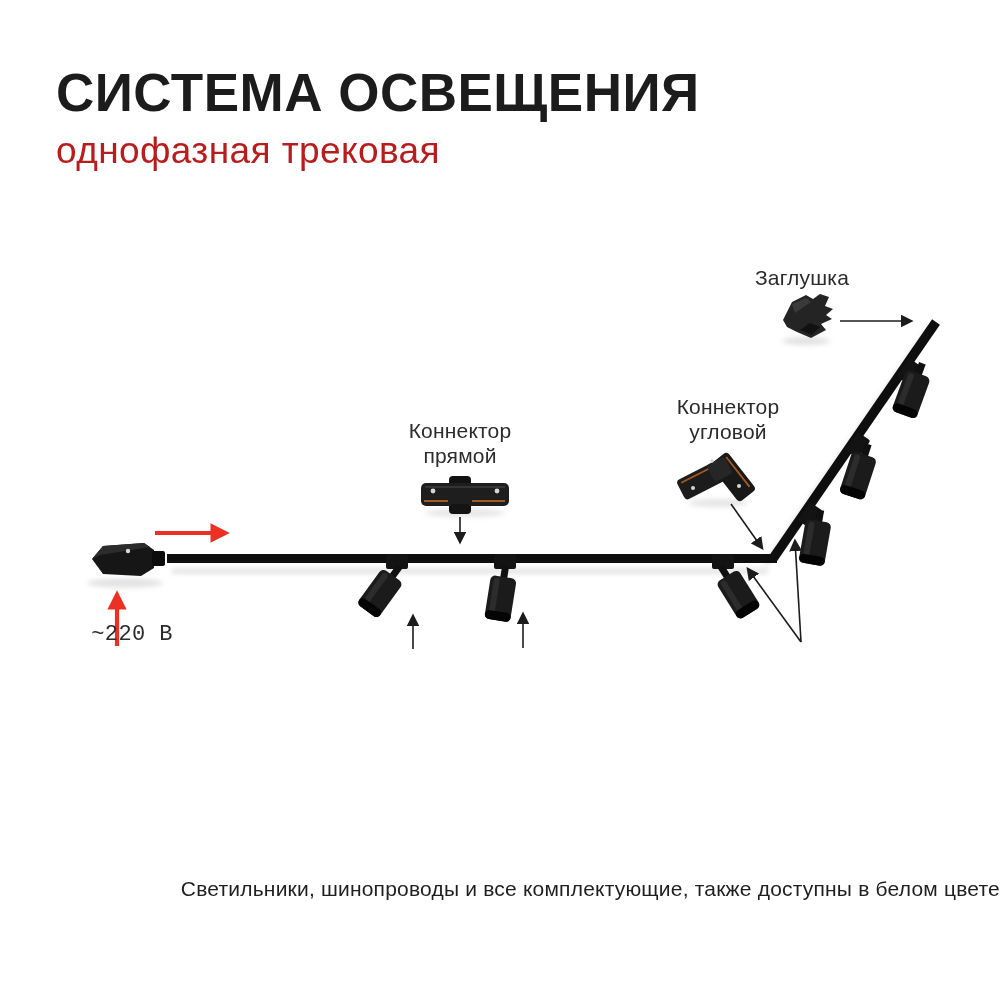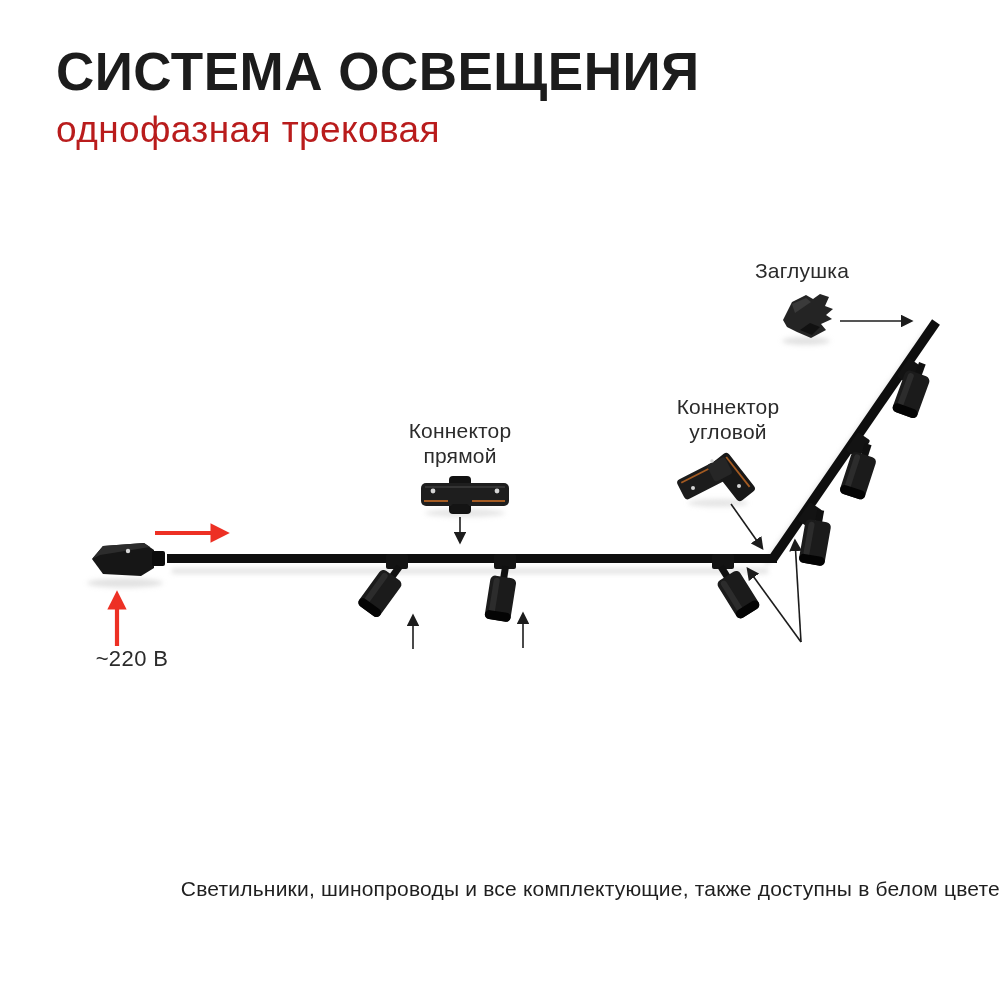--- a/index.html
+++ b/index.html
@@ -3,21 +3,21 @@
 <meta charset="utf-8">
 <style>
   html,body{margin:0;padding:0;}
   body{
     width:1000px;height:1000px;position:relative;background:#ffffff;
     font-family:"Liberation Sans", sans-serif;overflow:hidden;
   }
   .header{position:absolute;left:56px;top:44px;}
   .title{
     font-size:53px;font-weight:800;color:#1c1c1c;letter-spacing:.5px;
-    line-height:1.05;white-space:nowrap;
+    line-height:1.05;white-space:nowrap;margin-top:21px;
   }
   .subtitle{
     font-size:37px;font-weight:400;color:#b91c1c;letter-spacing:.4px;
     margin-top:9px;white-space:nowrap;
   }
   .diagram{position:absolute;left:0;top:0;width:1000px;height:1000px;}
   svg{position:absolute;left:0;top:0;}
   .lbl{
     position:absolute;font-size:21px;font-weight:500;color:#2b2b2b;
     line-height:1.18;text-align:center;white-space:pre-line;letter-spacing:.2px;
@@ -152,27 +152,27 @@
       <path d="M801 642 L748 569" marker-end="url(#ah)"></path>
       <path d="M801 642 L795 541" marker-end="url(#ah)"></path>
     </g>
 
     <g stroke="#ed3024" stroke-width="4.2" fill="none">
       <path d="M155 533 H224" marker-end="url(#ahr)"></path>
       <path d="M117 646 V596" marker-end="url(#ahr)"></path>
     </g>
   </svg>
 
-  <div class="lbl" style="left:737px;top:259px;width:130px;">Заглушка</div>
+  <div class="lbl" style="left:737px;top:266px;width:130px;">Заглушка</div>
 
   <div class="lbl" style="left:659px;top:395px;width:138px;">Коннектор
 угловой</div>
 
   <div class="lbl" style="left:388px;top:419px;width:144px;">Коннектор
 прямой</div>
 
 
-  <div class="lbl voltage" style="left:86px;top:646px;width:92px;">~220 В</div>
+  <div class="lbl voltage" style="left:86px;top:622px;width:92px;font-family:Liberation Mono, monospace;">~220 В</div>
 
 
 </div>
 
 <div class="footer">Светильники, шинопроводы и все комплектующие, также доступны в белом цвете</div>
 
 </body></html>

